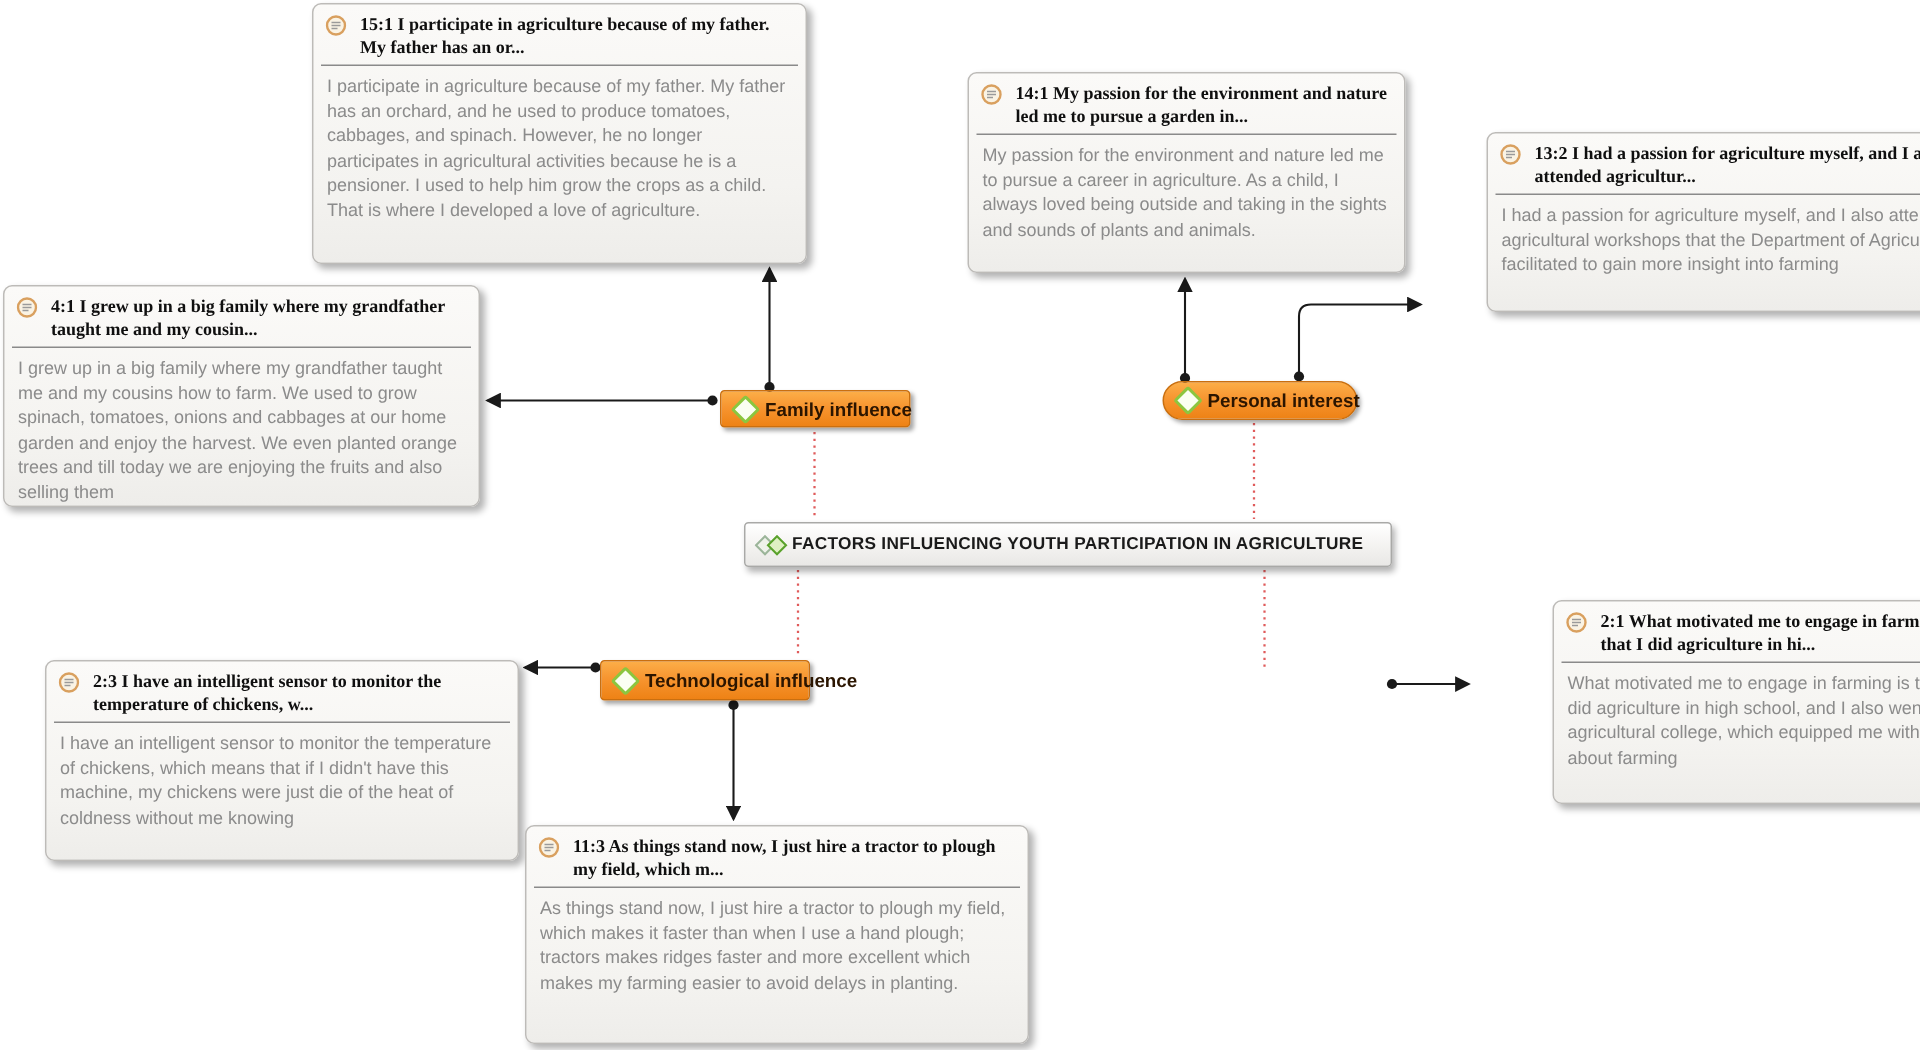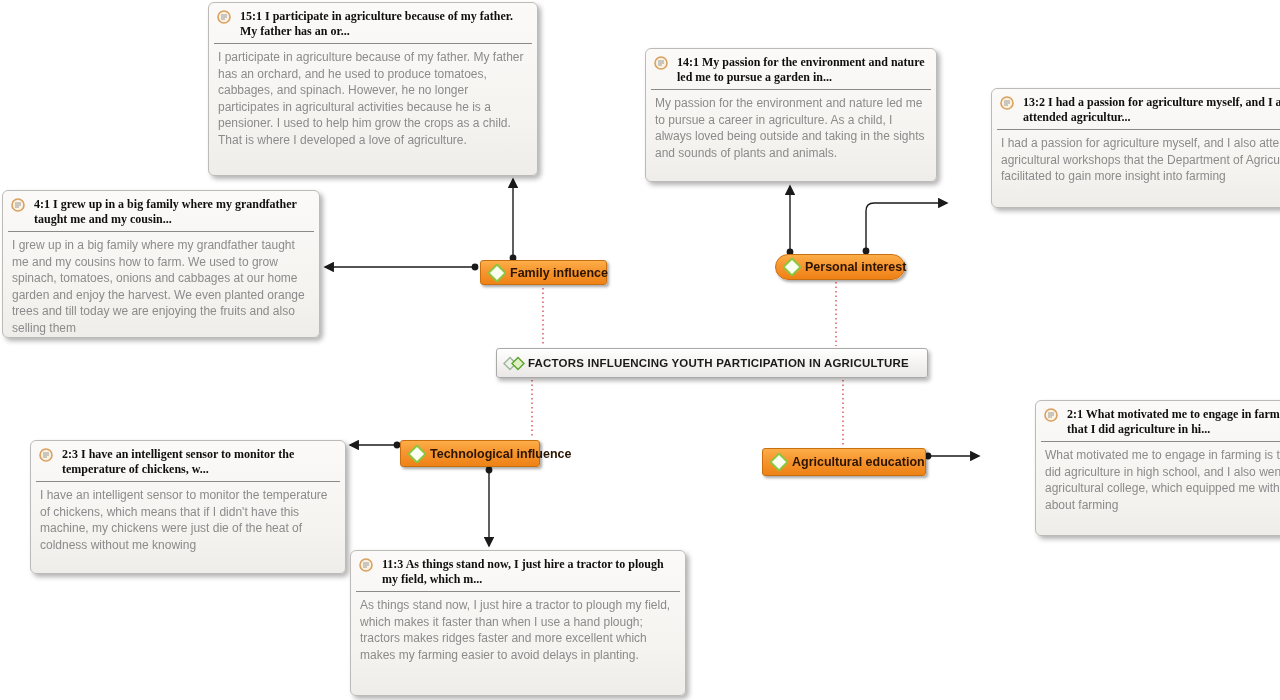--- a/index.html
+++ b/index.html
@@ -203,24 +203,20 @@
   <div class="code-node" style="left:775px;top:254px;width:130px;height:26px;border-radius:13px;">
     <span class="diamond-icon"></span>
     <span class="code-label">Personal interest</span>
   </div>
 
   <div class="code-node" style="left:400px;top:440px;width:140px;height:27px;">
     <span class="diamond-icon"></span>
     <span class="code-label">Technological influence</span>
   </div>
 
-  <div class="code-node" style="left:762px;top:448px;width:164px;height:28px;">
-    <span class="diamond-icon"></span>
-    <span class="code-label">Agricultural education</span>
-  </div>
 
   <div class="central-node" style="left:472px;top:348px;width:432px;height:30px;margin-left:24px;">
     <svg width="23" height="15" viewBox="0 0 23 15">
       <polygon points="7,1.5 13,7.5 7,13.5 1,7.5" fill="#eef2ea" stroke="#9cb59a" stroke-width="1.4"></polygon>
       <polygon points="15,1.5 21,7.5 15,13.5 9,7.5" fill="#dff0c2" stroke="#5aa22c" stroke-width="1.4"></polygon>
     </svg>
     <span class="central-label">FACTORS INFLUENCING YOUTH PARTICIPATION IN AGRICULTURE</span>
   </div>
 
 </div>

